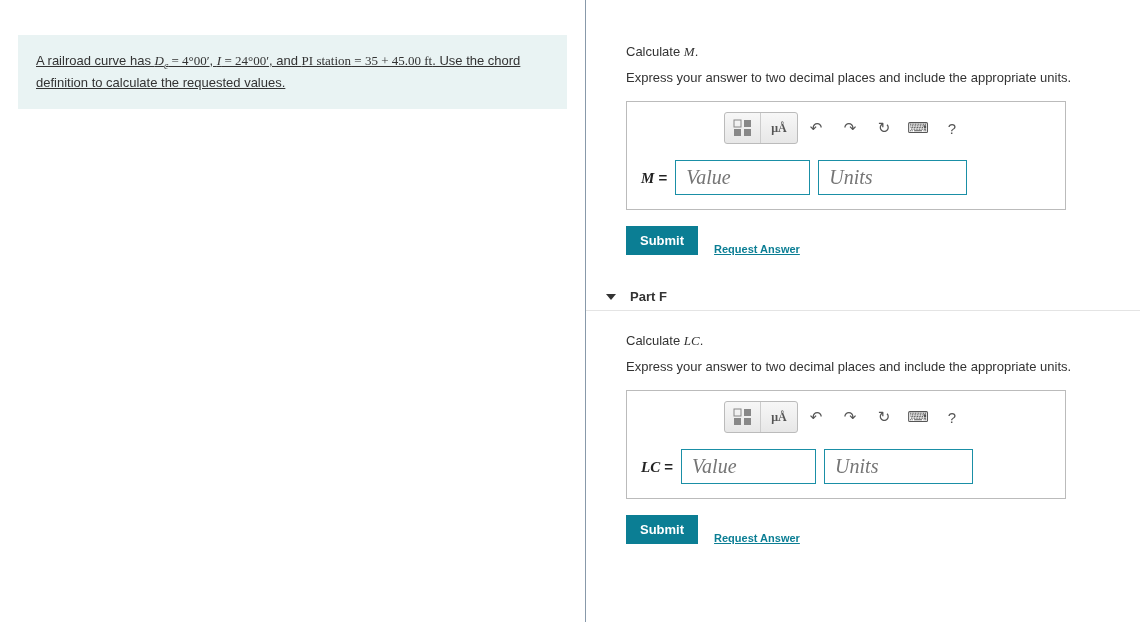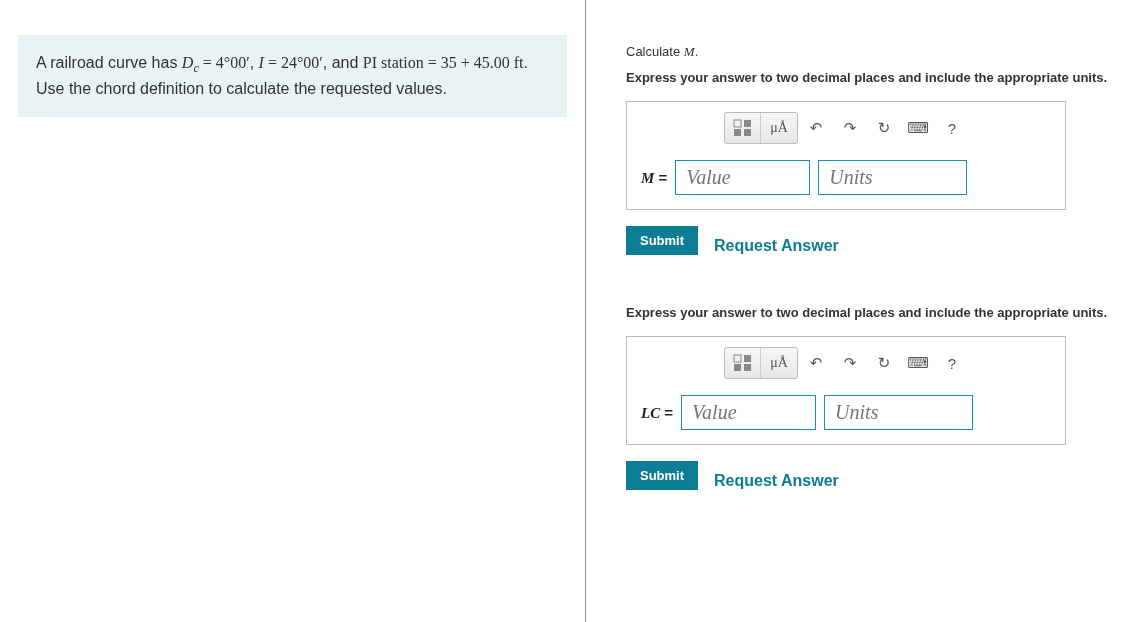--- a/index.html
+++ b/index.html
@@ -17,23 +17,24 @@
     display: flex;
     height: 622px;
   }
   .left {
     width: 585px;
     padding: 35px 18px 0 18px;
   }
   .problem-box {
     background: #e9f3f3;
     padding: 16px 18px;
-    font-size: 16px;
+    font-size: 13px;
     line-height: 1.5;
     color: #333;
+    text-decoration: underline;
   }
   .problem-box .mi { font-family: Georgia, 'Times New Roman', serif; font-style: italic; }
   .problem-box .sub { font-size: 0.75em; vertical-align: sub; font-style: italic; }
   .problem-box .rm { font-family: Georgia, 'Times New Roman', serif; }
   .right {
     width: 555px;
     border-left: 1px solid #89a;
     padding: 22px 0 0 0;
     overflow: visible;
   }
@@ -59,21 +60,21 @@
     font-size: 13px;
   }
   .part-body {
     padding: 18px 20px 6px 40px;
   }
   .instruction {
     margin: 4px 0 10px 0;
     font-size: 13px;
   }
   .instruction .mi { font-family: Georgia, 'Times New Roman', serif; font-style: italic; }
-  .instruction.bold { font-weight: bold; margin-bottom: 16px;}
+  .instruction.bold { font-weight: normal; margin-bottom: 16px;}
   .answer-box {
     border: 1px solid #bbb;
     width: 440px;
     padding: 10px 0 14px 0;
   }
   .toolbar-row {
     display: flex;
     justify-content: center;
     align-items: center;
     gap: 2px;
@@ -86,24 +87,25 @@
     background: linear-gradient(#f7f7f7,#e7e7e7);
     overflow: hidden;
   }
   .tool-btn {
     width: 36px;
     height: 30px;
     border-right: 1px solid #ccc;
     display: flex;
     align-items: center;
     justify-content: center;
-    font-size: 14px;
+    font-size: 12px;
     color: #555;
     cursor: pointer;
     font-family: Georgia, serif;
+    font-weight: bold;
   }
   .tool-btn:last-child { border-right: none; }
   .tool-icon {
     width: 32px; height: 30px;
     display: flex; align-items: center; justify-content: center;
     color: #555; font-size: 15px; cursor: pointer;
   }
   .frac-icon svg { display:block; }
   .input-row {
     display: flex;
@@ -143,22 +145,23 @@
     background: #0b7e94;
     color: #fff;
     border: none;
     padding: 7px 14px;
     font-size: 13px;
     font-weight: bold;
     cursor: pointer;
   }
   .req-link {
     color: #0b7e94;
-    font-size: 16px;
-    font-weight: bold;
+    font-size: 11px;
+    font-weight: bold;
+    text-decoration: underline;
     cursor: pointer;
   }
 </style>
 </head>
 <body>
 
 <div class="layout">
   <div class="left">
     <div class="problem-box">
       <span>A railroad curve has </span><span class="mi"><span>D</span><span class="sub">c</span></span><span class="rm"> = 4°00′</span><span>, </span><span class="mi">I</span><span class="rm"> = 24°00′</span><span>, and </span><span class="rm" style="font-weight:normal">PI station</span><span class="rm"> = 35 + 45.00 ft</span><span>. Use the chord definition to calculate the requested values.</span>
@@ -201,21 +204,28 @@
         </div>
 
         <div class="actions">
           <button class="submit-btn">Submit</button>
           <span class="req-link">Request Answer</span>
         </div>
       </div>
     </div>
 
     <div class="part">
+      <div class="part-header">
+        <div class="tri"></div>
+        <div class="title">Part F</div>
+      </div>
       <div class="part-body">
+        <div class="instruction">
+          <span>Calculate </span><span class="mi">LC</span><span>.</span>
+        </div>
         <div class="instruction bold">Express your answer to two decimal places and include the appropriate units.</div>
 
         <div class="answer-box">
           <div class="toolbar-row">
             <div class="tool-cluster">
               <div class="tool-btn frac-icon">
                 <svg width="20" height="18">
                     <rect x="1" y="1" width="7" height="7" fill="none" stroke="#888"></rect>
                     <rect x="11" y="1" width="7" height="7" fill="#888"></rect>
                     <rect x="1" y="10" width="7" height="7" fill="#888"></rect>

